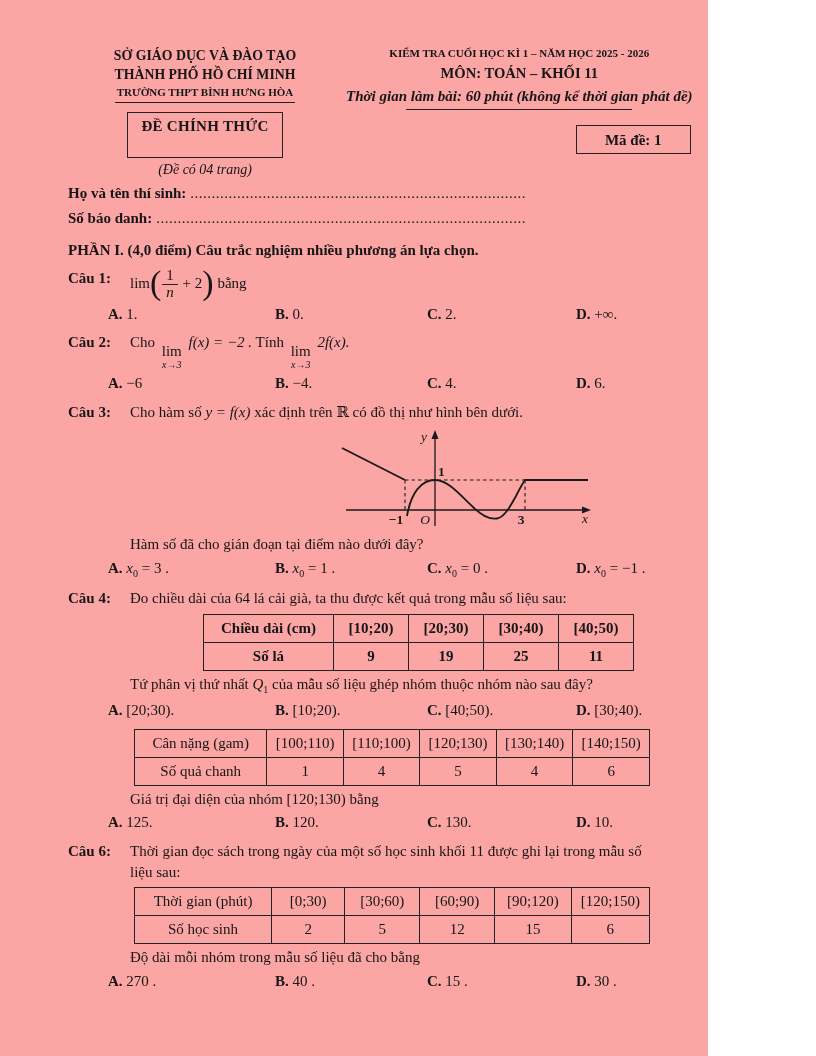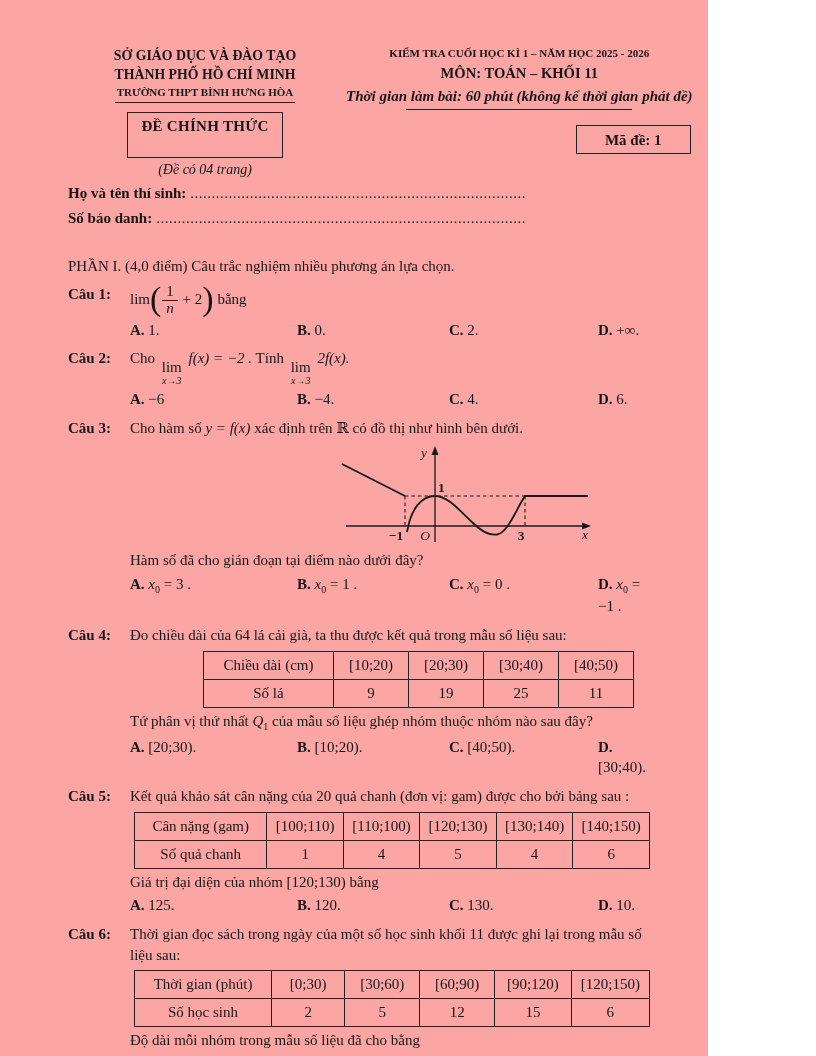--- a/index.html
+++ b/index.html
@@ -26,45 +26,45 @@
   .hr2    { font-weight: 700; font-size: 14.6px; margin-top: 2px; }
   .hr3    { font-weight: 700; font-style: italic; font-size: 15px; margin-top: 3px; white-space: nowrap; }
   .rule-right { width: 226px; border-bottom: 1.5px solid #222; margin: 2px auto 0; }
   .codebox { border: 1.6px solid #222; font-weight: 700; font-size: 15px; padding: 4px 28px 2px; width: max-content; margin: 15px 2px 0 auto; }
   
   .cand { display: flex; width: 458px; margin-top: 4px; align-items: baseline; }
   .cand:first-of-type { margin-top: 9px; }
   .cand-label { font-weight: 700; white-space: nowrap; }
   .dotfill { flex: 1; overflow: hidden; white-space: nowrap; letter-spacing: .5px; padding-left: 4px; color: #222; }
   
-  .part-head { font-weight: 400; margin-top: 27px; }
+  .part-head { font-weight: 700; margin-top: 11px; }
   .part-note { margin-top: 1px; }
   
   .question { margin-top: 8px; }
   .q-row  { display: flex; align-items: center; }
   .q-label{ width: 62px; flex: none; font-weight: 700; align-self: flex-start; }
   .q-stem { flex: 1; }
-  .options { display: grid; grid-template-columns: 167px 152px 149px 1fr; margin-left: 62px; margin-top: 3px; }
+  .options { display: grid; grid-template-columns: 167px 152px 149px 1fr; margin-left: 40px; margin-top: 3px; }
   .opt-letter { font-weight: 700; }
   .q-line, .followup { margin-left: 62px; margin-top: 3px; }
   
   .lim  { display: inline-flex; flex-direction: column; align-items: center; line-height: 1; vertical-align: -9px; margin: 0 3px; }
   .lim .s { font-size: 10px; font-style: italic; margin-top: 1px; }
   .frac { display: inline-flex; flex-direction: column; align-items: center; line-height: 1.05; vertical-align: middle; margin: 0 1px; }
   .frac .den { border-top: 1.3px solid #222; font-style: italic; padding: 0 4px; }
   .frac .num { padding: 0 4px; }
   .bigp { font-size: 34px; font-weight: 300; line-height: 0; vertical-align: middle; position: relative; top: -2px; }
   .mathi { font-style: italic; }
   sub { font-size: 10px; }
   
   .graph { margin: 2px 0 0 270px; display: block; }
   
   .dtable { border-collapse: collapse; text-align: center; margin-top: 5px; }
   .dtable td { border: 1.3px solid #222; height: 28px; padding: 0 6px; }
-  .t4 { margin-left: 135px; } .t4 .c0 { width: 130px; } .t4 .cd { width: 75px; }
+  .t4 { margin-left: 135px; font-weight: bold; } .t4 .c0 { width: 130px; } .t4 .cd { width: 75px; }
   .t5 { margin-left: 66px; }  .t5 .c0 { width: 178px; } .t5 .cd { width: 79px; }
   .t6 { margin-left: 66px; }  .t6 .c0 { width: 162px; } .t6 .cd { width: 80px; }
 </style>
 </head>
 <body>
 
 <div class="page">
 
   <div class="header">
     <div class="hleft">
@@ -225,24 +225,20 @@
     </div>
     <div class="options">
       <div class="opt"><span class="opt-letter">A.</span> <span>[20;30).</span></div>
       <div class="opt"><span class="opt-letter">B.</span> <span>[10;20).</span></div>
       <div class="opt"><span class="opt-letter">C.</span> <span>[40;50).</span></div>
       <div class="opt"><span class="opt-letter">D.</span> <span>[30;40).</span></div>
     </div>
   </div>
 
   <div class="question">
-    <div class="q-row">
-      <div class="q-label">Câu 5:</div>
-      <div class="q-stem">Kết quả khảo sát cân nặng của 20 quả chanh (đơn vị: gam) được cho bởi bảng sau :</div>
-    </div>
     <table class="dtable t5">
       <colgroup>
           <col class="c0">
           <col class="cd">
           <col class="cd">
           <col class="cd">
           <col class="cd">
           <col class="cd">
         </colgroup>
       <tbody>

